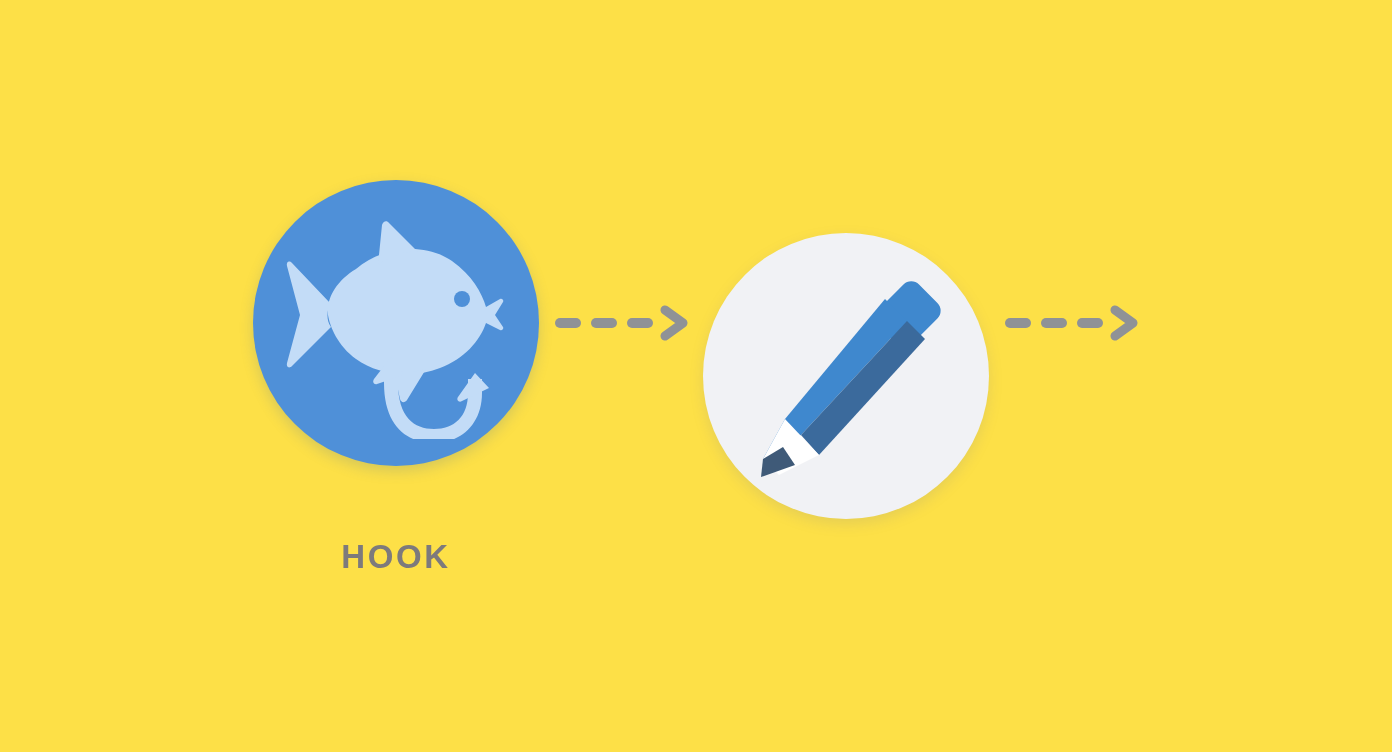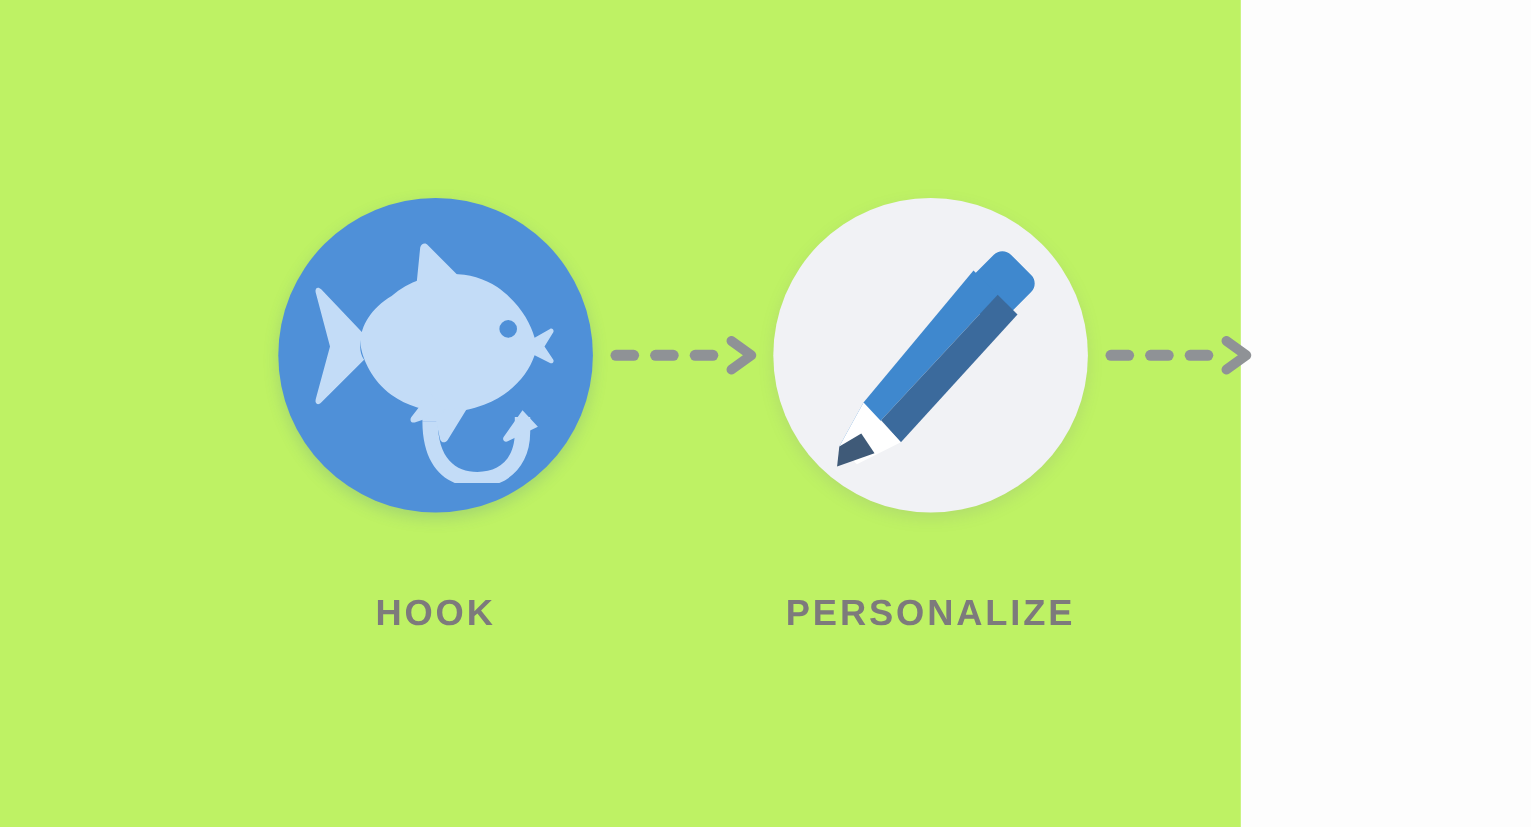--- a/index.html
+++ b/index.html
@@ -9,23 +9,23 @@
   body {
     width: 1392px;
     height: 752px;
     background: #fdfdfd;
     font-family: "Liberation Sans", sans-serif;
     overflow: hidden;
   }
 
   .board {
     position: relative;
-    width: 1128px;
+    width: 1392px;
     height: 752px;
-    background: #bef264;
+    background: #fde047;
   }
 
   .flow {
     position: absolute;
     left: 0;
     top: 0;
     width: 1392px;
     height: 752px;
     display: flex;
     flex-direction: row;
@@ -208,21 +208,20 @@
                    L 46 150
                    L 80 186
                    L 40 206 Z" fill="#ffffff"></path>
 
           <path d="M24 190
                    L 44 178
                    L 56 196
                    L 22 208 Z" fill="#3f5a78"></path>
         </svg>
       </div>
-      <div class="step-label">PERSONALIZE</div>
     </div>
 
     <div class="connector">
       <svg width="136" height="40" viewBox="0 0 136 40">
         <rect class="dash" x="2" y="15" width="26" height="10" rx="5"></rect>
         <rect class="dash" x="38" y="15" width="26" height="10" rx="5"></rect>
         <rect class="dash" x="74" y="15" width="26" height="10" rx="5"></rect>
         <polyline class="arrow-head" points="112,7 130,20 112,33"></polyline>
       </svg>
     </div>

